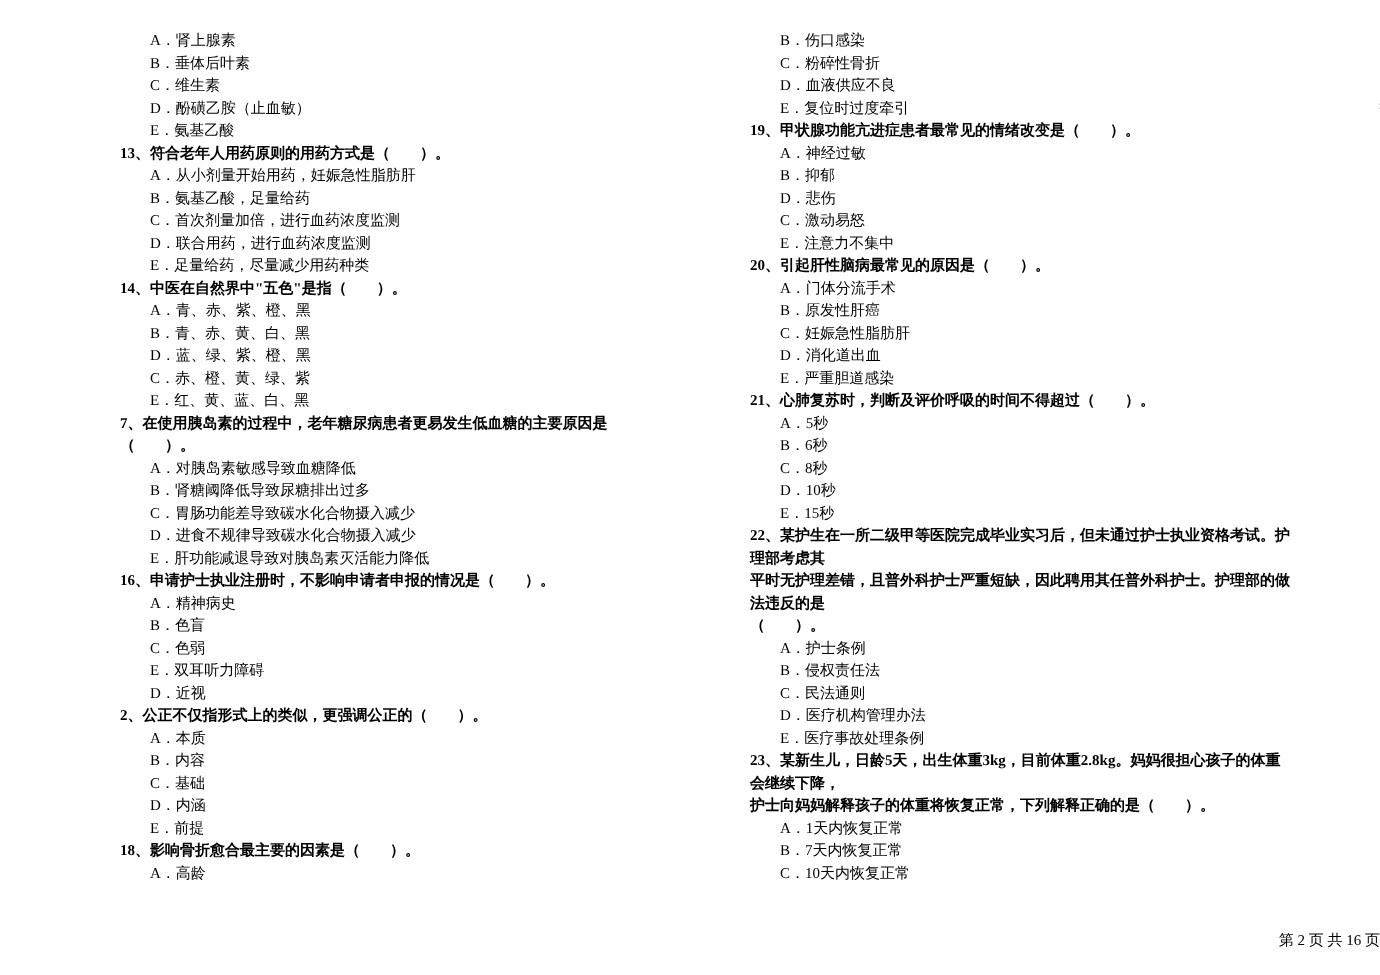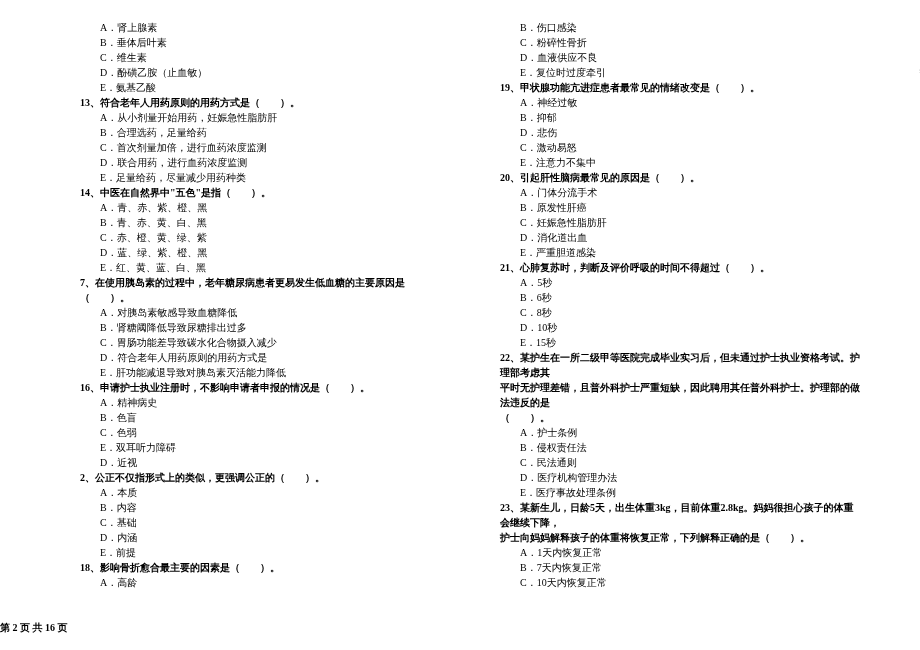--- a/index.html
+++ b/index.html
@@ -28,51 +28,50 @@
     }
     .question {
       padding-left: 20px;
       font-weight: bold;
     }
     .page-num {
       position: absolute;
       bottom: 15px;
       left: 0;
       right: 0;
-      text-align: left;
+      text-align: right;
       font-size: 10px;
-      font-weight: bold;
     }
   </style>
 </head>
 <body>
 
 <div class="content" id="content-area">
     <div class="option">A．肾上腺素</div>
     <div class="option">B．垂体后叶素</div>
     <div class="option">C．维生素</div>
     <div class="option">D．酚磺乙胺（止血敏）</div>
     <div class="option">E．氨基乙酸</div>
     <div class="question">13、符合老年人用药原则的用药方式是（　　）。</div>
     <div class="option">A．从小剂量开始用药，妊娠急性脂肪肝</div>
-    <div class="option">B．合理选药，足量给药</div>
+    <div class="option">B．氨基乙酸，足量给药</div>
     <div class="option">C．首次剂量加倍，进行血药浓度监测</div>
     <div class="option">D．联合用药，进行血药浓度监测</div>
     <div class="option">E．足量给药，尽量减少用药种类</div>
     <div class="question">14、中医在自然界中"五色"是指（　　）。</div>
     <div class="option">A．青、赤、紫、橙、黑</div>
     <div class="option">B．青、赤、黄、白、黑</div>
+    <div class="option">D．蓝、绿、紫、橙、黑</div>
     <div class="option">C．赤、橙、黄、绿、紫</div>
-    <div class="option">D．蓝、绿、紫、橙、黑</div>
     <div class="option">E．红、黄、蓝、白、黑</div>
     <div class="question">7、在使用胰岛素的过程中，老年糖尿病患者更易发生低血糖的主要原因是（　　）。</div>
     <div class="option">A．对胰岛素敏感导致血糖降低</div>
     <div class="option">B．肾糖阈降低导致尿糖排出过多</div>
     <div class="option">C．胃肠功能差导致碳水化合物摄入减少</div>
-    <div class="option">D．符合老年人用药原则的用药方式是</div>
+    <div class="option">D．进食不规律导致碳水化合物摄入减少</div>
     <div class="option">E．肝功能减退导致对胰岛素灭活能力降低</div>
     <div class="question">16、申请护士执业注册时，不影响申请者申报的情况是（　　）。</div>
     <div class="option">A．精神病史</div>
     <div class="option">B．色盲</div>
     <div class="option">C．色弱</div>
     <div class="option">E．双耳听力障碍</div>
     <div class="option">D．近视</div>
     <div class="question">2、公正不仅指形式上的类似，更强调公正的（　　）。</div>
     <div class="option">A．本质</div>
     <div class="option">B．内容</div>

